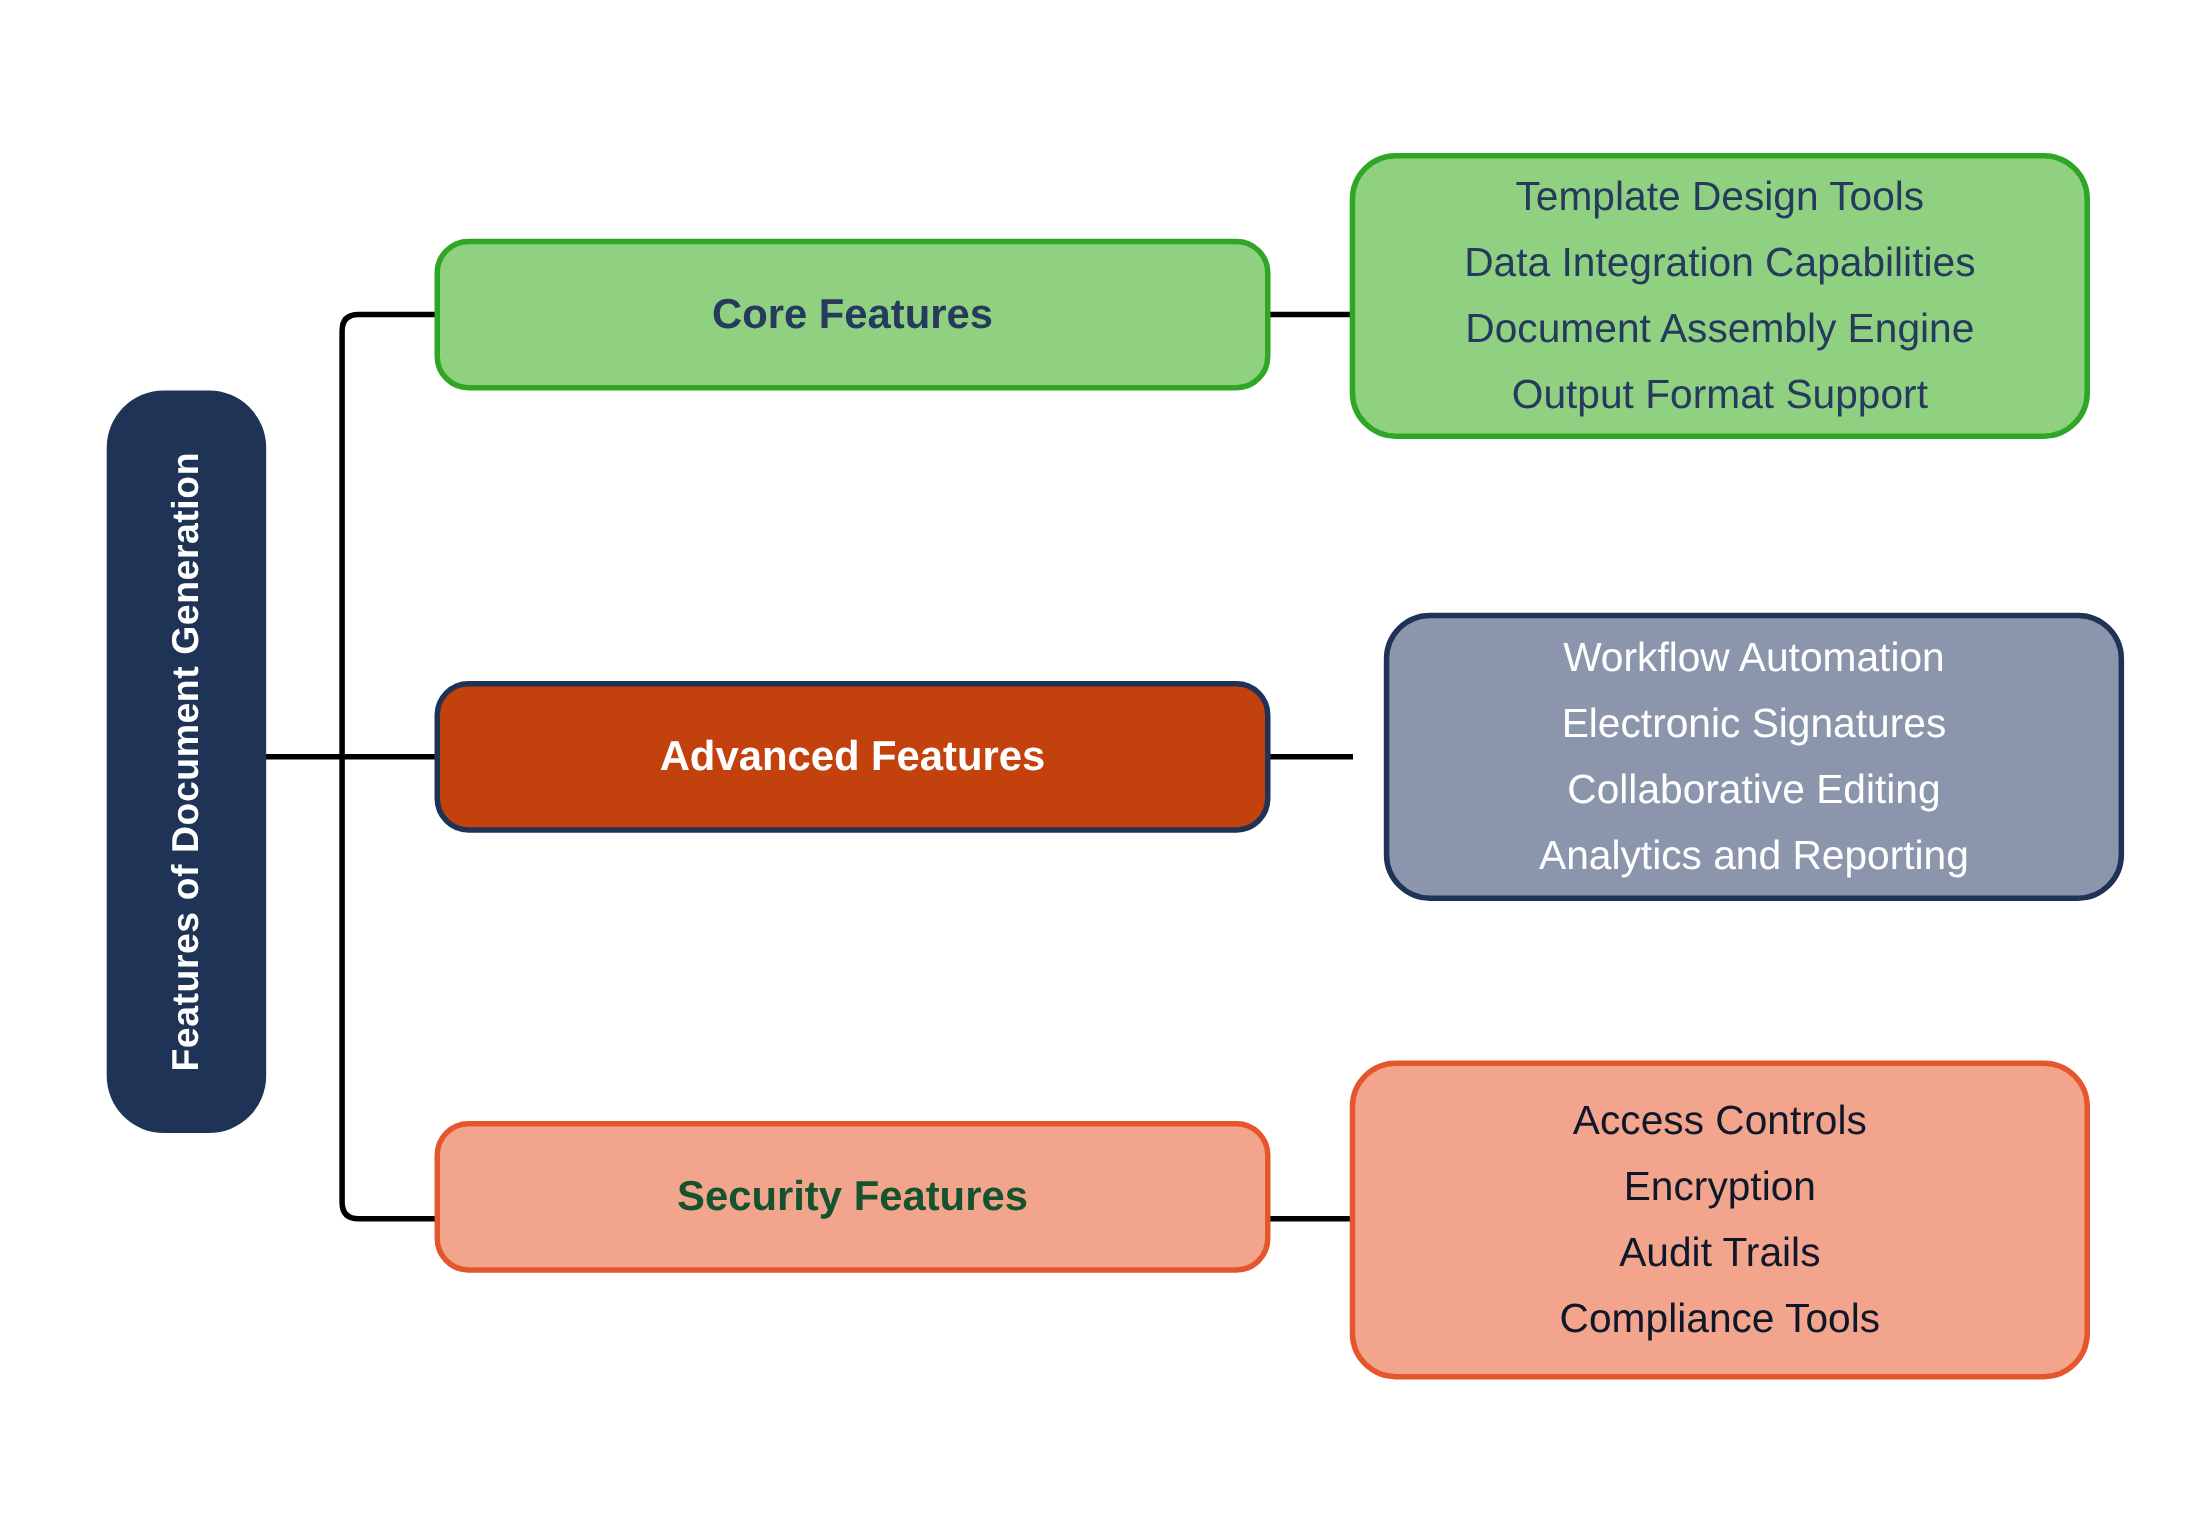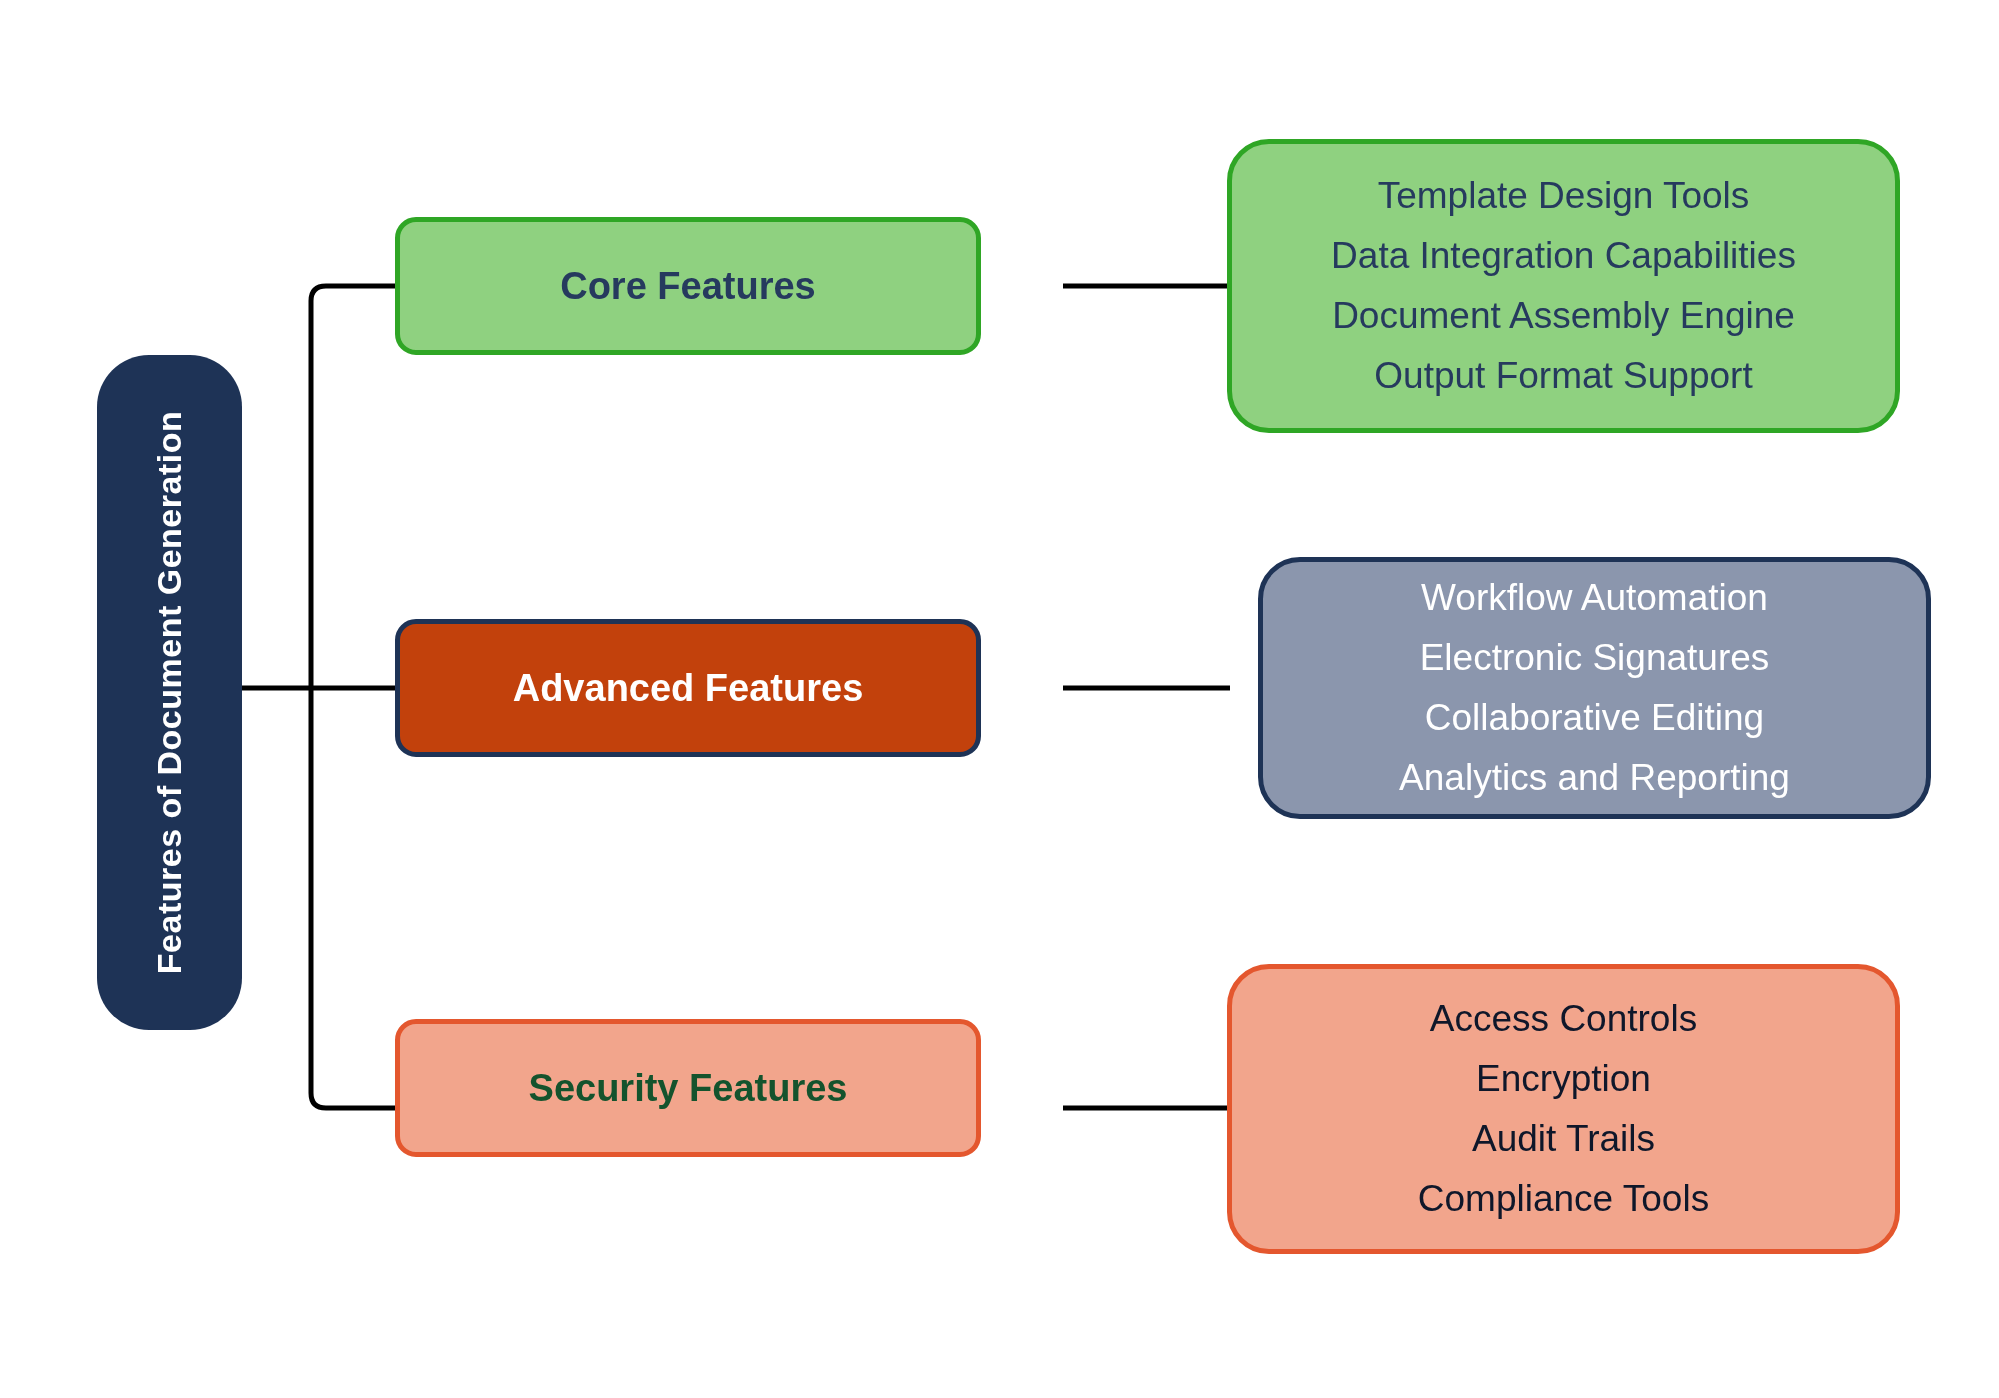--- a/index.html
+++ b/index.html
@@ -49,39 +49,39 @@
     transform: rotate(-90deg);
     white-space: nowrap;
     color: #ffffff;
     font-size: 34px;
     font-weight: bold;
     letter-spacing: 0.5px;
   }
   
   .branch-node {
     left: 395px;
-    width: 586px;
+    width: 760px;
     height: 138px;
-    border-radius: 21px;
+    border-radius: 31px;
     font-size: 38px;
     font-weight: bold;
   }
   .branch-core     { top: 217px;  background: #8fd180; border: 5px solid #2fa625; color: #263a5e; }
   .branch-advanced { top: 619px;  background: #c2410c; border: 5px solid #1e3356; color: #ffffff; }
   .branch-security { top: 1019px; background: #f2a58c; border: 5px solid #e4572e; color: #14532d; }
   
   .detail-node {
     left: 1227px;
     width: 673px;
     border-radius: 42px;
     flex-direction: column;
     font-size: 37px;
     line-height: 60px;
   }
-  .detail-core     { top: 139px; height: 294px; background: #8fd180; border: 5px solid #2fa625; color: #263a5e; }
+  .detail-core     { top: 139px; height: 260px; background: #8fd180; border: 5px solid #2fa625; color: #263a5e; }
   .detail-advanced { top: 557px; height: 262px; background: #8b96ad; border: 5px solid #1e3356; color: #ffffff; margin-left: 31px; }
   .detail-security { top: 964px; height: 290px; background: #f2a58c; border: 5px solid #e4572e; color: #0f172a; }
   .detail-line { white-space: nowrap; }
 </style>
 </head>
 <body>
 
 <div class="canvas">
 
   <svg class="connectors" viewBox="0 0 1999 1398" xmlns="http://www.w3.org/2000/svg">

